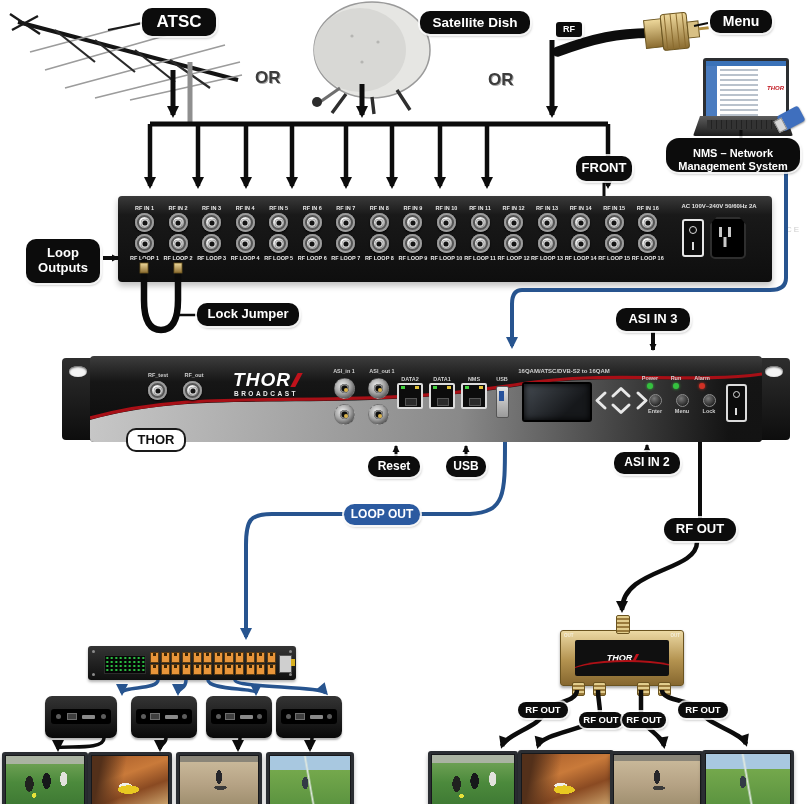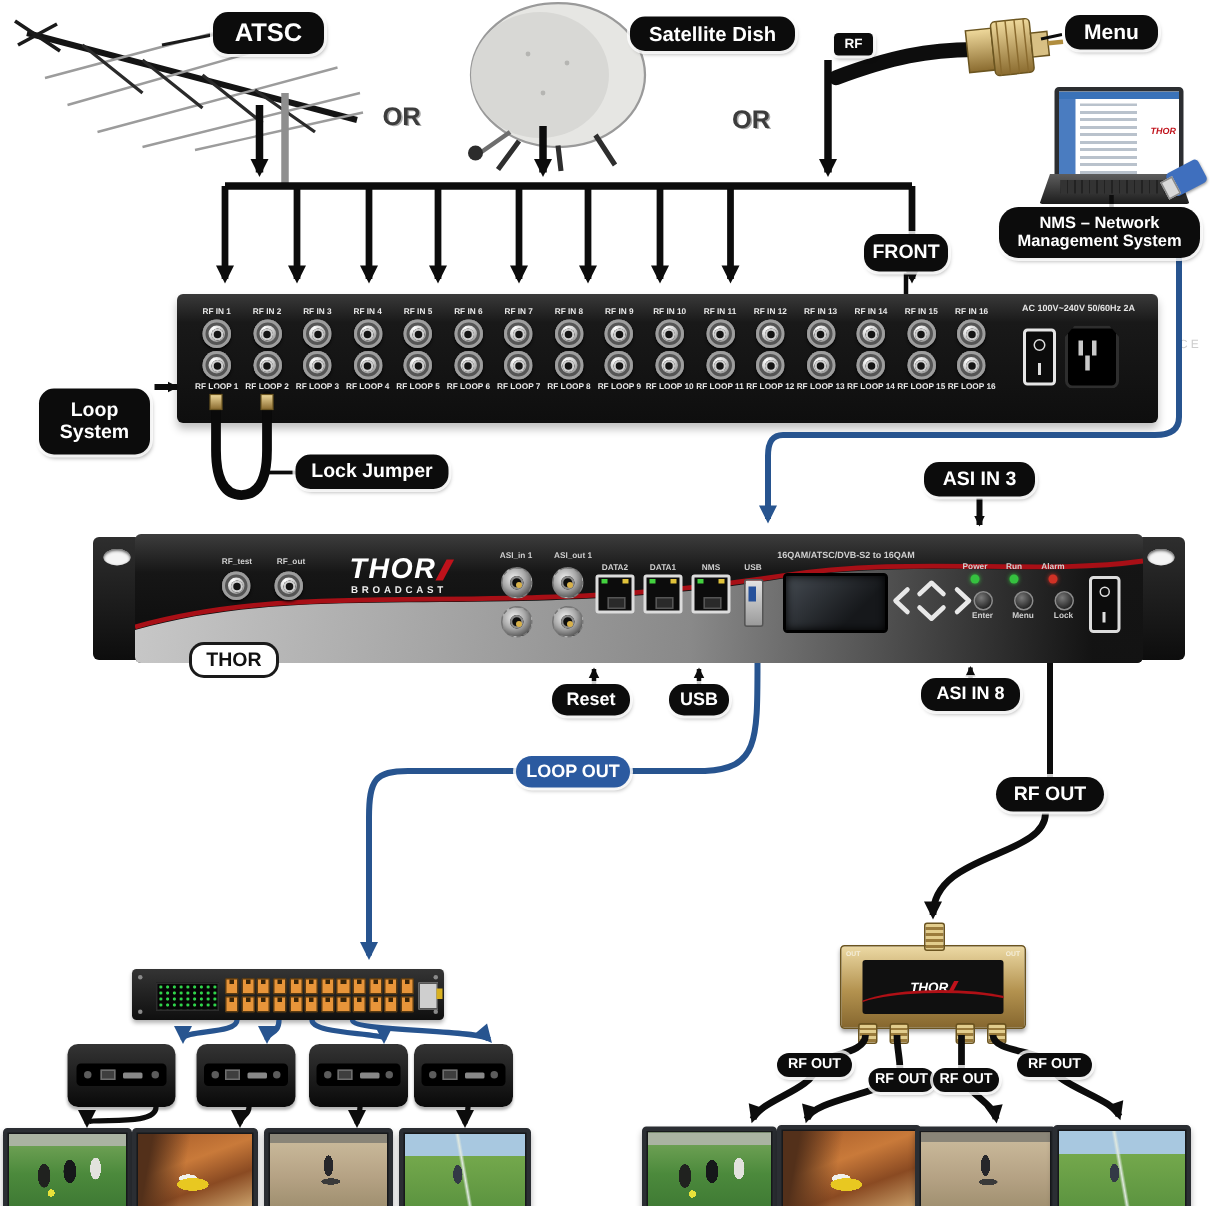--- a/index.html
+++ b/index.html
@@ -530,35 +530,35 @@
     <div class="sp-o" style="left:76px;"></div>
     <div class="sp-o" style="left:97px;"></div>
   </div>
 
   <div class="lbl" style="left:142px;top:8px;width:74px;height:28px;font-size:17px;">ATSC</div>
   <div class="or" style="left:255px;top:68px;font-size:17px;">OR</div>
   <div class="lbl" style="left:420px;top:11px;width:110px;height:23px;font-size:13.5px;">Satellite Dish</div>
   <div class="or" style="left:488px;top:70px;font-size:17px;">OR</div>
   <div class="lbl" style="left:556px;top:22px;width:26px;height:15px;font-size:9px;border-radius:3px;">RF</div>
   <div class="lbl" style="left:710px;top:10px;width:62px;height:23px;font-size:14px;">Menu</div>
-  <div class="lbl" style="left:666px;top:138px;width:134px;height:34px;font-size:11px;border-radius:13px;">
+  <div class="lbl" style="left:666px;top:138px;width:134px;height:34px;font-size:11px;border-radius:13px;justify-content:flex-end;">
     <div>NMS – Network</div>
     <div>Management System</div>
   </div>
   <div class="lbl" style="left:576px;top:156px;width:56px;height:25px;font-size:13px;">FRONT</div>
-  <div class="lbl" style="left:26px;top:239px;width:74px;height:44px;font-size:13px;margin-top:20px;">
+  <div class="lbl" style="left:26px;top:239px;width:74px;height:44px;font-size:13px;">
     <div>Loop</div>
-    <div>System</div>
+    <div>Outputs</div>
   </div>
   <div class="lbl" style="left:197px;top:303px;width:102px;height:23px;font-size:13px;">Lock Jumper</div>
   <div class="lbl" style="left:616px;top:308px;width:74px;height:23px;font-size:13px;">ASI IN 3</div>
   <div class="lbl lbl-white" style="left:128px;top:430px;width:56px;height:20px;font-size:13px;border-radius:8px;">THOR</div>
   <div class="lbl" style="left:368px;top:456px;width:52px;height:21px;font-size:12px;">Reset</div>
   <div class="lbl" style="left:446px;top:456px;width:40px;height:21px;font-size:12px;">USB</div>
-  <div class="lbl" style="left:614px;top:452px;width:66px;height:22px;font-size:12px;">ASI IN 8</div>
+  <div class="lbl" style="left:614px;top:452px;width:66px;height:22px;font-size:12px;">ASI IN 2</div>
   <div class="lbl lbl-blue" style="left:344px;top:504px;width:76px;height:21px;font-size:12px;border-radius:11px;">LOOP OUT</div>
   <div class="lbl" style="left:664px;top:518px;width:72px;height:23px;font-size:13px;border-radius:12px;">RF OUT</div>
   <div class="lbl" style="left:518px;top:702px;width:50px;height:16px;font-size:9.5px;border-radius:8px;">RF OUT</div>
   <div class="lbl" style="left:579px;top:712px;width:44px;height:16px;font-size:9.5px;border-radius:8px;">RF OUT</div>
   <div class="lbl" style="left:622px;top:712px;width:44px;height:16px;font-size:9.5px;border-radius:8px;">RF OUT</div>
   <div class="lbl" style="left:678px;top:702px;width:50px;height:16px;font-size:9.5px;border-radius:8px;">RF OUT</div>
 
 <div class="tv" style="left: 2px; top: 752px; width: 80px; height: 50px;">
       <div class="scr scr-soccer-match"></div>
     </div>

